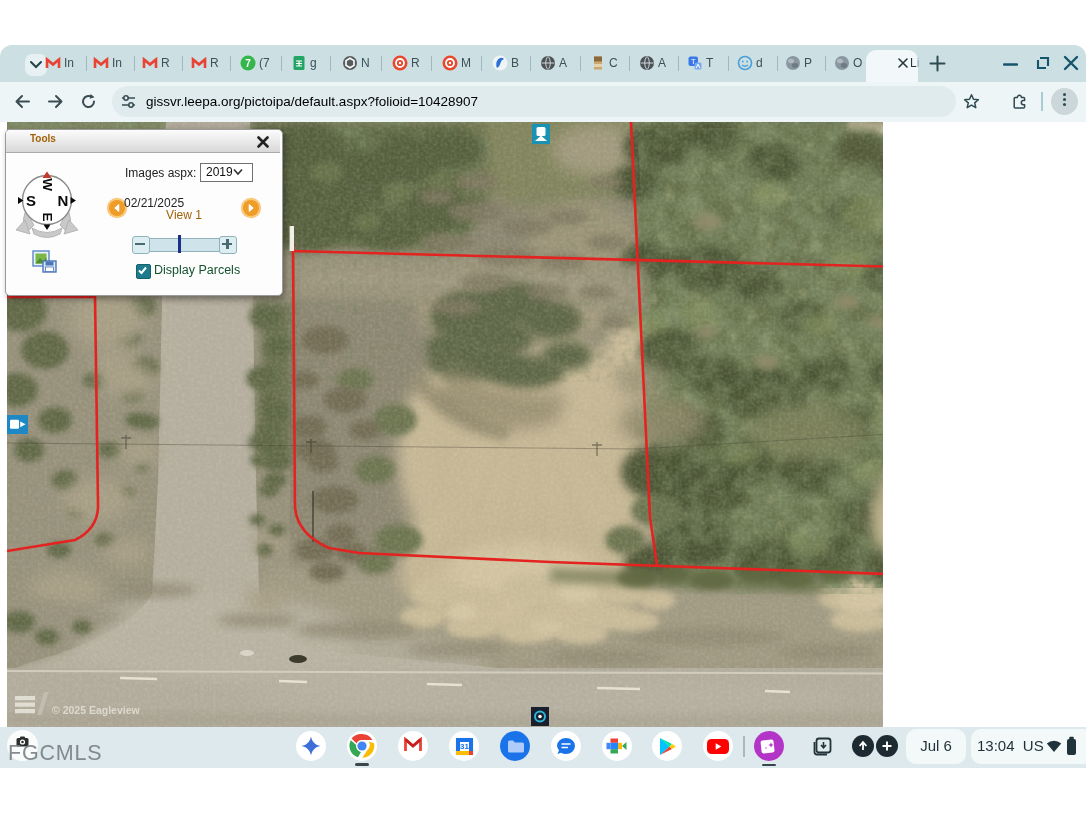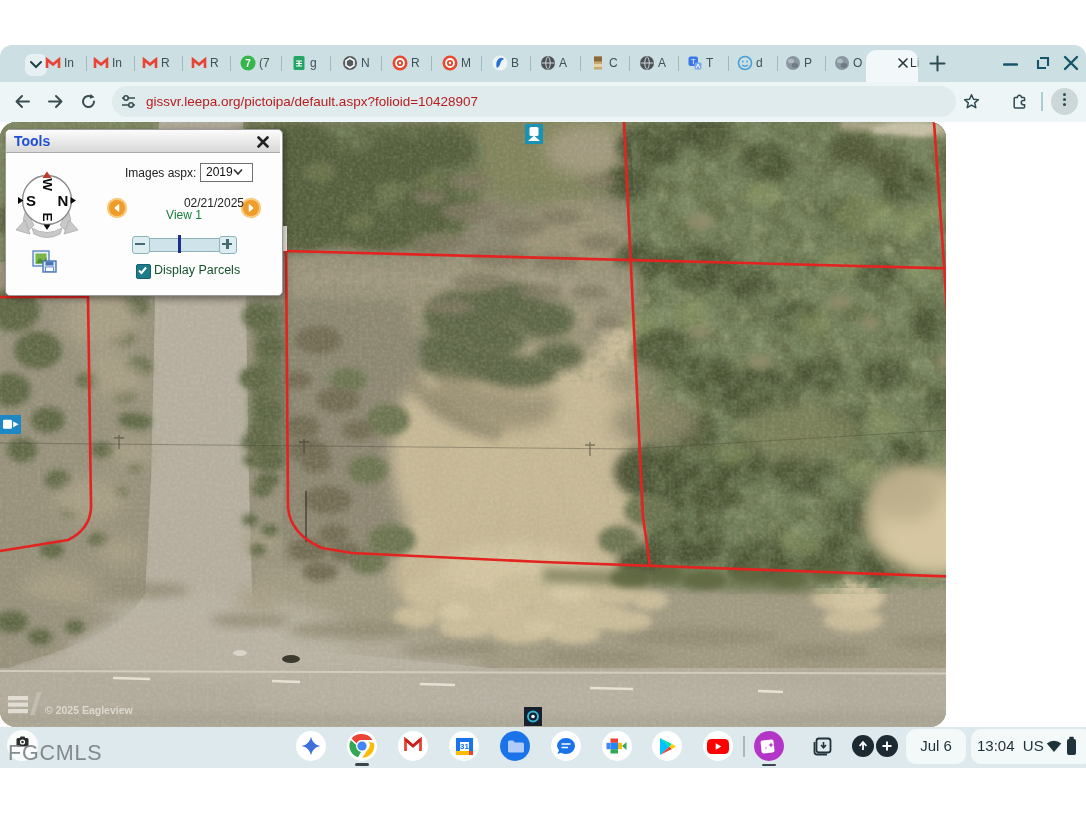--- a/index.html
+++ b/index.html
@@ -1,17 +1,17 @@
 <!DOCTYPE html>
 <html><head><meta charset="utf-8"><style>
 html,body{margin:0;padding:0;width:1086px;height:814px;overflow:hidden;background:#fff;font-family:"Liberation Sans",sans-serif;}
 .abs{position:absolute;}
 #tabbar{position:absolute;left:0;top:45px;width:1086px;height:37px;background:#ccdfe2;border-radius:12px 12px 0 0;}
 #toolbar{position:absolute;left:0;top:82px;width:1086px;height:40px;background:#eef5f6;}
-#content{position:absolute;left:0;top:122px;width:946px;height:605px;overflow:hidden;border-radius:16px;}
+#content{position:absolute;left:7px;top:122px;width:876px;height:605px;overflow:hidden;}
 #shelf{position:absolute;left:0;top:727px;width:1086px;height:41px;background:#dde9ec;}
 .tlab{position:absolute;top:56px;font-size:12px;color:#3c5258;}
 .tsep{position:absolute;top:56px;width:1px;height:15px;background:#9fb9be;}
 .fav{position:absolute;top:55px;}
 </style></head><body>
 <div id="tabbar"></div>
 <div class="abs" style="left:25px;top:54px;width:22px;height:22px;border-radius:7px;background:#e7f1f3;"></div>
 <svg class="abs" style="left:29px;top:59px" width="14" height="12" viewBox="0 0 14 12">
     <path d="M2,3 L7,8 L12,3" stroke="#23424a" stroke-width="2" fill="none" stroke-linecap="round"></path>
   </svg>
@@ -156,21 +156,21 @@
   </svg>
 <div class="abs" style="left:112px;top:86px;width:844px;height:31px;border-radius:16px;background:#dfebed;"></div>
 <svg class="abs" style="left:120px;top:93px" width="17" height="17" viewBox="0 0 17 17">
     <g stroke="#3a4d52" stroke-width="1.6" fill="none">
       <circle cx="6" cy="5" r="2.2"></circle>
       <path d="M8.2,5 H15 M2,5 H3.8"></path>
       <circle cx="11" cy="12" r="2.2"></circle>
       <path d="M2,12 H8.8 M13.2,12 H15"></path>
     </g>
   </svg>
-<div class="abs" style="left:146px;top:94px;font-size:13.5px;color:#b91c1c;">gissvr.leepa.org/pictoipa/default.aspx?folioid=10428907</div>
+<div class="abs" style="left:146px;top:94px;font-size:13.5px;color:#000000;">gissvr.leepa.org/pictoipa/default.aspx?folioid=10428907</div>
 <svg class="abs" style="left:963px;top:93px" width="17" height="17" viewBox="0 0 17 17">
     <path d="M8.5,1.8 L10.5,6.3 L15.4,6.7 L11.7,9.9 L12.8,14.7 L8.5,12.1 L4.2,14.7 L5.3,9.9 L1.6,6.7 L6.5,6.3 Z" stroke="#2e4a52" stroke-width="1.5" fill="none" stroke-linejoin="round"></path>
   </svg>
 <svg class="abs" style="left:1011px;top:93px" width="17" height="17" viewBox="0 0 17 17">
     <path d="M3.2,7 V5.4 a1,1 0 0 1 1,-1 h2.1 a2.1,2.1 0 1 1 4.2,0 h2.1 a1,1 0 0 1 1,1 V7.5 h-1.2 a2.1,2.1 0 1 0 0,4.2 h1.2 v2.4 a1,1 0 0 1 -1,1 H4.2 a1,1 0 0 1 -1,-1 Z" stroke="#2e4a52" stroke-width="1.5" fill="none" stroke-linejoin="round"></path>
   </svg>
 <div class="abs" style="left:1041px;top:92px;width:2px;height:19px;background:#a9cdd3;"></div>
 <div class="abs" style="left:1051px;top:88px;width:27px;height:27px;border-radius:50%;background:#ccd7da;"></div>
 <div class="abs" style="left:1063px;top:93px;width:3px;height:3px;border-radius:50%;background:#2e4a52;box-shadow:0 5px #2e4a52,0 10px #2e4a52;"></div>
 <div id="content">
@@ -547,21 +547,21 @@
 <g fill="#e9e6dc" opacity="0.85">
         <rect x="8" y="574" width="20" height="4.2"></rect>
         <rect x="8" y="580.5" width="20" height="4.2"></rect>
         <rect x="8" y="587" width="20" height="4.2"></rect>
       </g>
 <path d="M30,593 L37,570 L41.5,570 L34.5,593 Z" fill="#c3c0b5" opacity="0.8"></path>
 <text x="45" y="592" font-family="Liberation Sans,sans-serif" font-size="10.5" font-weight="bold" fill="#dedbd0" opacity="0.95">© 2025 Eagleview</text>
 </svg></div>
 <div class="abs" style="left:5px;top:129px;width:276px;height:165px;background:#fdfdfd;border:1px solid #9a9a9a;border-radius:5px;box-shadow:2px 3px 6px rgba(0,0,0,0.35);"></div>
 <div class="abs" style="left:6px;top:130px;width:274px;height:22px;background:linear-gradient(#fcfcfc,#d8d8d8);border-bottom:1px solid #aaa;border-radius:4px 4px 0 0;"></div>
-<div class="abs" style="left:14px;top:133px;font-size:14px;font-weight:bold;color:#1d4ed8;">Tools</div>
+<div class="abs" style="left:30px;top:133px;font-size:10px;font-weight:bold;color:#a16207;">Tools</div>
 <svg class="abs" style="left:257px;top:136px" width="12" height="12" viewBox="0 0 12 12">
     <path d="M1.5,1.5 L10.5,10.5 M10.5,1.5 L1.5,10.5" stroke="#222" stroke-width="2.6" stroke-linecap="round"></path>
   </svg>
 <svg class="abs" style="left:12px;top:164px" width="74" height="80" viewBox="0 0 74 80">
 <g fill="#c9c9c9" stroke="#ababab" stroke-width="0.8">
 <path d="M17,42 Q7,55 15,68 L22,61 Q16,53 20,46 Z"></path>
 <path d="M18,70 L4,66 L13,56 Z"></path>
 <path d="M53,42 Q63,55 55,68 L48,61 Q54,53 50,46 Z"></path>
 <path d="M52,70 L66,66 L57,56 Z"></path>
 <path d="M20,64 Q35,73 50,64 L48,70 Q35,77 22,70 Z"></path>
@@ -595,22 +595,22 @@
 <svg class="abs" style="left:106px;top:197px" width="22" height="22" viewBox="-11 -11 22 22">
     <circle r="10.2" fill="#f9c97c"></circle>
     <circle r="8" fill="#ef9c28"></circle>
     <path d="M-2.2,0 L1.8,-3.4 V3.4 Z" fill="#fff" stroke="#fff" stroke-width="1"></path>
   </svg>
 <svg class="abs" style="left:240px;top:197px" width="22" height="22" viewBox="-11 -11 22 22">
     <circle r="10.2" fill="#f9c97c"></circle>
     <circle r="8" fill="#ef9c28"></circle>
     <path d="M2.2,0 L-1.8,-3.4 V3.4 Z" fill="#fff" stroke="#fff" stroke-width="1"></path>
   </svg>
-<div class="abs" style="left:124px;top:196px;width:120px;text-align:right;font-size:12px;color:#222;">02/21/2025</div>
-<div class="abs" style="left:124px;top:208px;width:120px;text-align:center;font-size:12px;color:#15803d;">View 1</div>
+<div class="abs" style="left:124px;top:196px;width:120px;text-align:left;font-size:12px;color:#222;">02/21/2025</div>
+<div class="abs" style="left:124px;top:208px;width:120px;text-align:center;font-size:12px;color:#a16207;">View 1</div>
 <div class="abs" style="left:133px;top:238px;width:100px;height:12px;background:#cfe4ea;border:1px solid #8fb2bb;"></div>
 <div class="abs" style="left:132px;top:236px;width:16px;height:16px;background:#ddeef2;border:1px solid #8fb2bb;border-radius:3px;"></div>
 <div class="abs" style="left:219px;top:236px;width:16px;height:16px;background:#ddeef2;border:1px solid #8fb2bb;border-radius:3px;"></div>
 <div class="abs" style="left:135px;top:242.5px;width:10px;height:2.5px;background:#4a6a72;"></div>
 <div class="abs" style="left:222px;top:242.5px;width:10px;height:2.5px;background:#4a6a72;"></div>
 <div class="abs" style="left:226px;top:239px;width:2.5px;height:10px;background:#4a6a72;"></div>
 <div class="abs" style="left:178px;top:235px;width:3px;height:18px;background:#1c2f8a;"></div>
 <div class="abs" style="left:136px;top:264px;width:13px;height:13px;background:#1d7b8c;border:1px solid #14606e;border-radius:2px;"></div>
 <svg class="abs" style="left:137px;top:265px" width="11" height="11" viewBox="0 0 11 11">
     <path d="M2,5.5 L4.5,8 L9,2.5" stroke="#fff" stroke-width="2" fill="none"></path>

